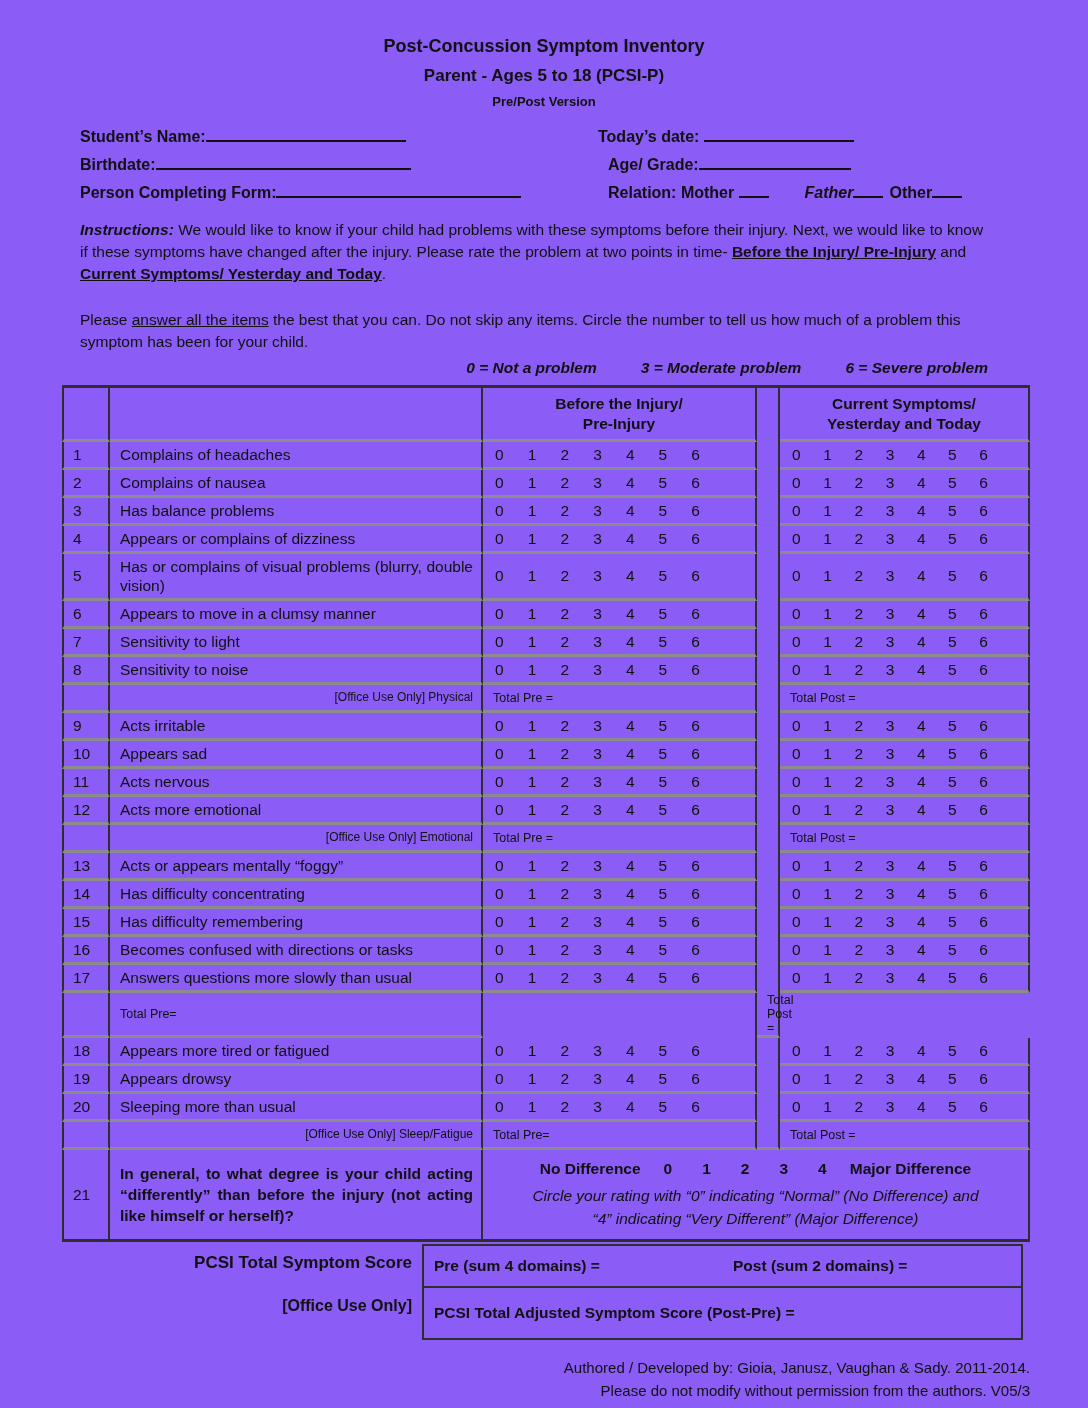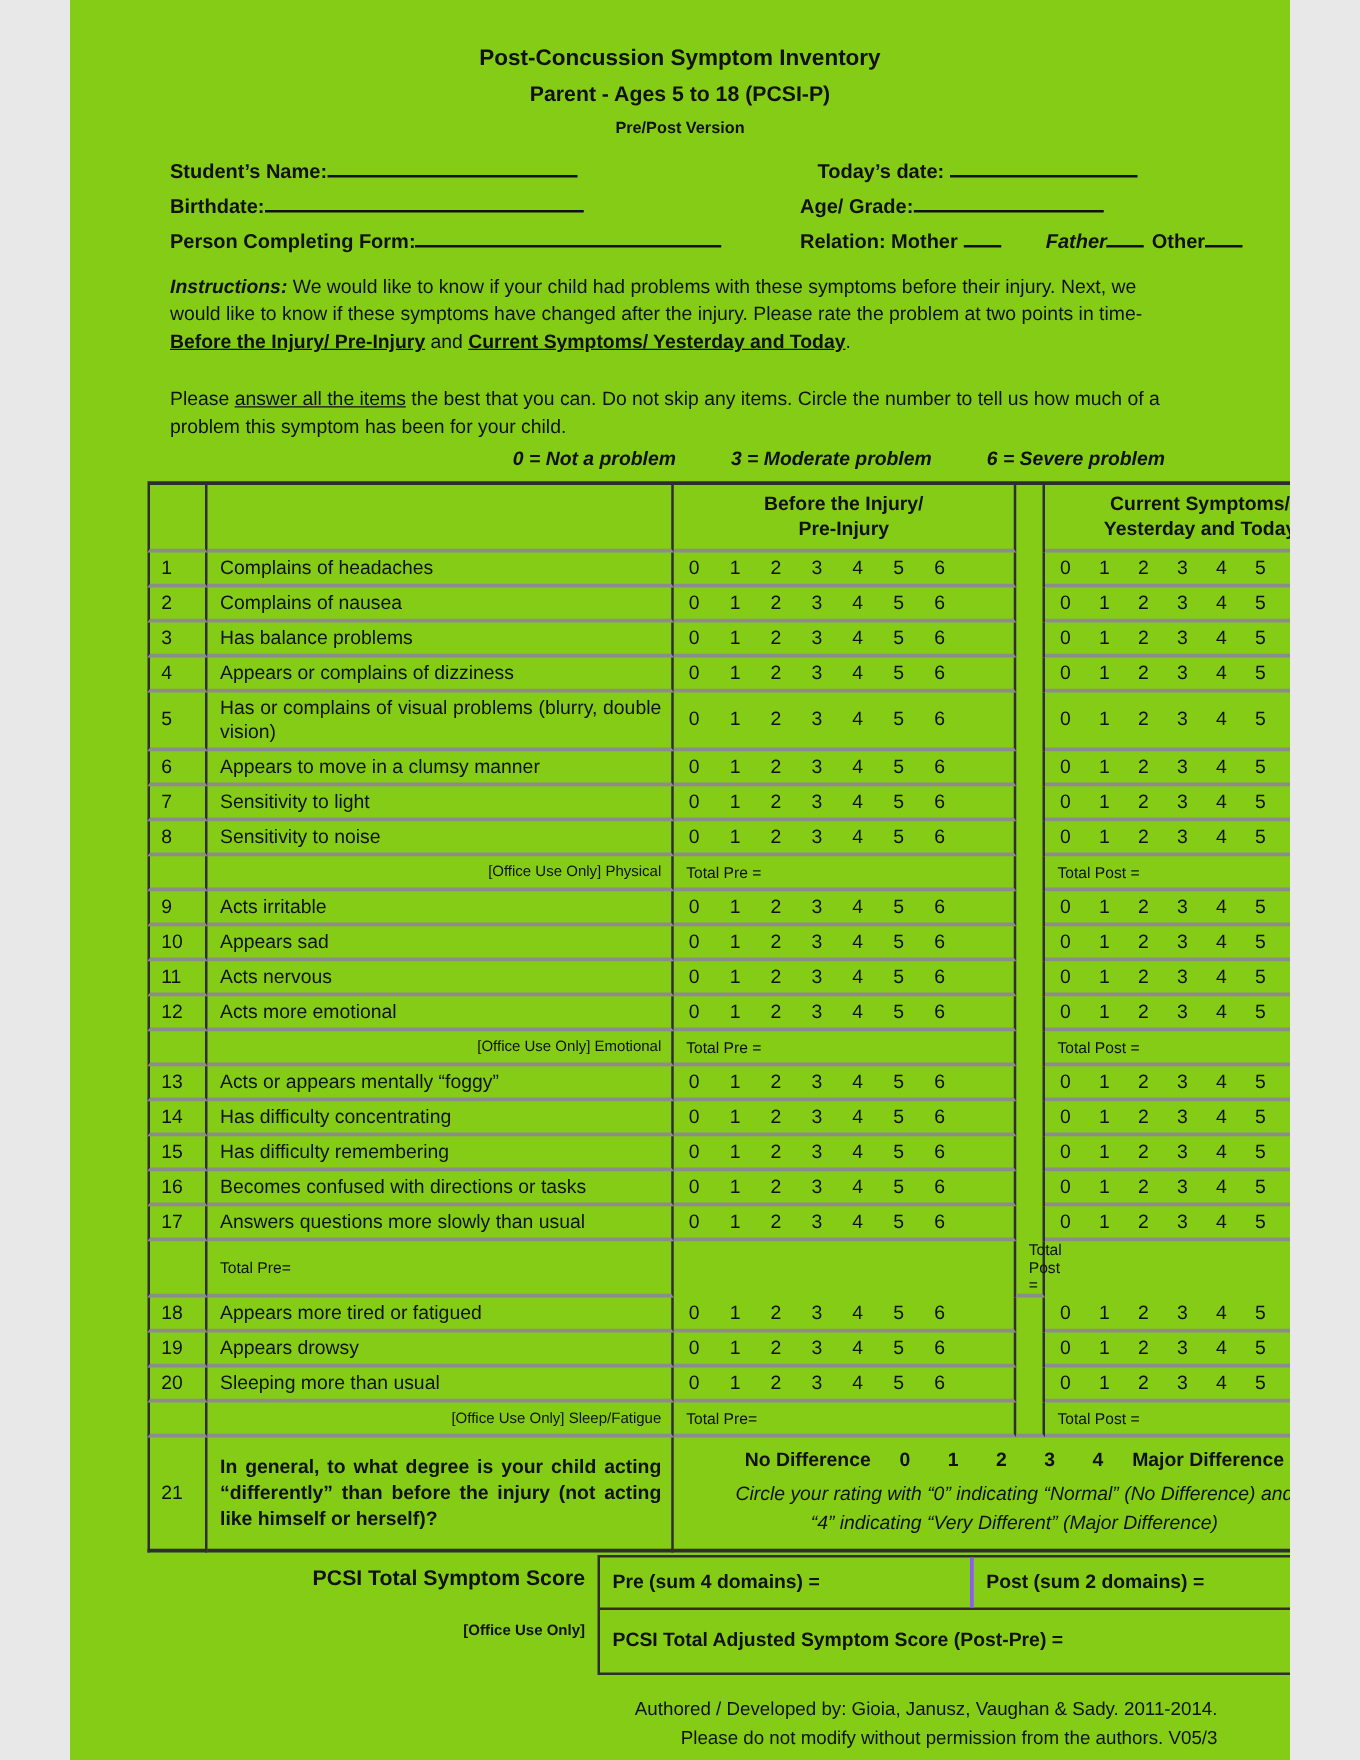--- a/index.html
+++ b/index.html
@@ -1,30 +1,30 @@
 <!DOCTYPE html>
 <html><head>
 <meta charset="utf-8">
 <style>
   html,body { margin:0; padding:0; background:#e8e8e8; }
   .page {
-    position:relative; width:976px; height:1408px; margin:0 auto;
-    background:#84cc16; color:#111;
+    position:relative; width:1088px; height:1408px; margin:0 auto;
+    background:#8b5cf6; color:#111;
     font-family:"Liberation Sans", sans-serif;
     font-size:15.5px; overflow:hidden;
   }
   .title   { margin-top:36px; text-align:center; font-weight:bold; font-size:18px; }
   .subtitle{ margin-top:9px;  text-align:center; font-weight:bold; font-size:17px; }
   .version { margin-top:8px;  text-align:center; font-weight:bold; font-size:13px; }
 
   .frow { position:relative; height:28px; }
   .frow .lbl { font-weight:bold; font-size:16px; }
   .fl { position:absolute; left:80px; top:4px; white-space:nowrap; }
   .fr { position:absolute; left:598px; top:4px; white-space:nowrap; }
-  .fr2 { left:584px; }
+  .fr2 { left:608px; }
   .blank { display:inline-block; border-bottom:2px solid #111; height:15px; vertical-align:baseline; }
 
   .para { margin:14px 95px 0 80px; line-height:22px; }
   .para .ins { font-weight:bold; font-style:italic; }
   .bu { font-weight:bold; text-decoration:underline; }
   .u  { text-decoration:underline; }
   .para2 { margin-top:24px; }
   .legend { display:flex; justify-content:flex-end; gap:44px; margin:6px 100px 0 0;
             font-weight:bold; font-style:italic; }
 
@@ -53,21 +53,21 @@
   .g21 { flex-direction:column; justify-content:center; padding:0 6px; }
   .g-line { display:flex; align-items:baseline; justify-content:center; gap:16px;
             font-weight:bold; margin-bottom:6px; }
   .g-line .digit { padding:0 7px; }
   .g-it { font-style:italic; text-align:left; line-height:23px; font-size:15.5px; }
 
   
   .score { position:relative; margin-left:62px; height:100px; }
   .score-left { position:absolute; left:0; top:0; width:350px; text-align:right; }
   .score-title { margin-top:11px; font-weight:bold; font-size:17px; }
-  .score-office { margin-top:24px; font-weight:bold; font-size:12px; }
+  .score-office { margin-top:24px; font-weight:bold; font-size:16px; }
   .score-box { position:absolute; left:360px; top:2px; width:601px;
                border:2px solid #2e2e2e; box-sizing:border-box; }
   .sb-row1 { display:flex; height:40px; border-bottom:2px solid #2e2e2e; }
   .sb-pre  { width:299px; border-right:3px solid #8b5cf6; display:flex; align-items:center;
              padding-left:10px; font-weight:bold; box-sizing:border-box; }
   .sb-post { flex:1; display:flex; align-items:center; padding-left:10px; font-weight:bold; }
   .sb-row2 { height:50px; display:flex; align-items:center; padding-left:10px; font-weight:bold; }
 
   .authored { margin:14px 58px 0 0; text-align:right; line-height:23px; font-size:15px; }
 </style>

